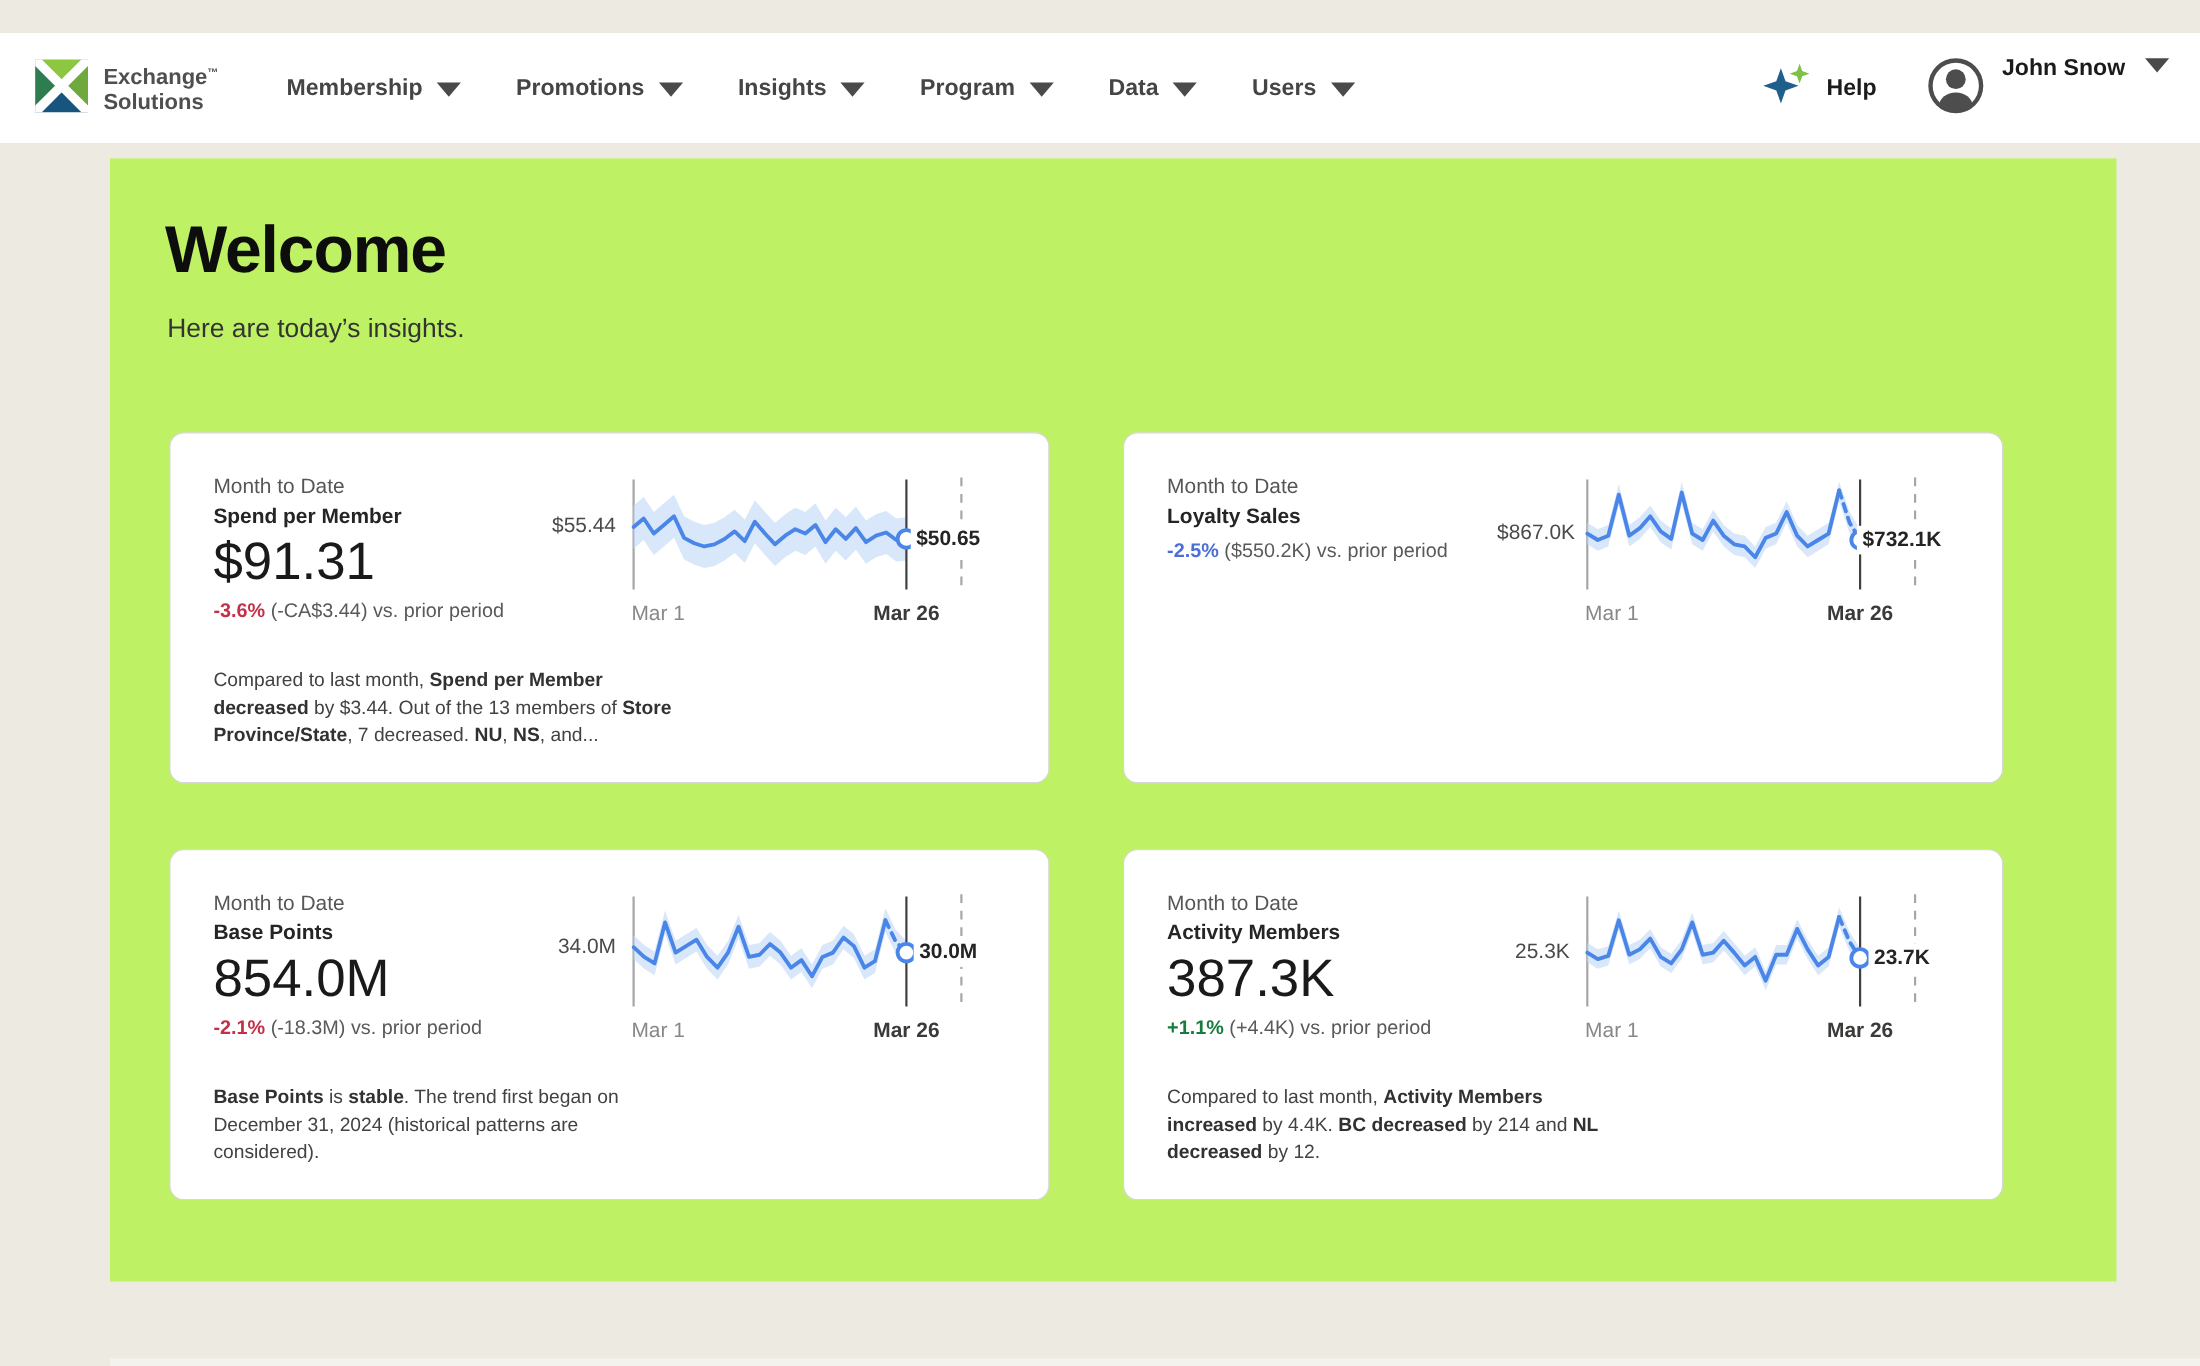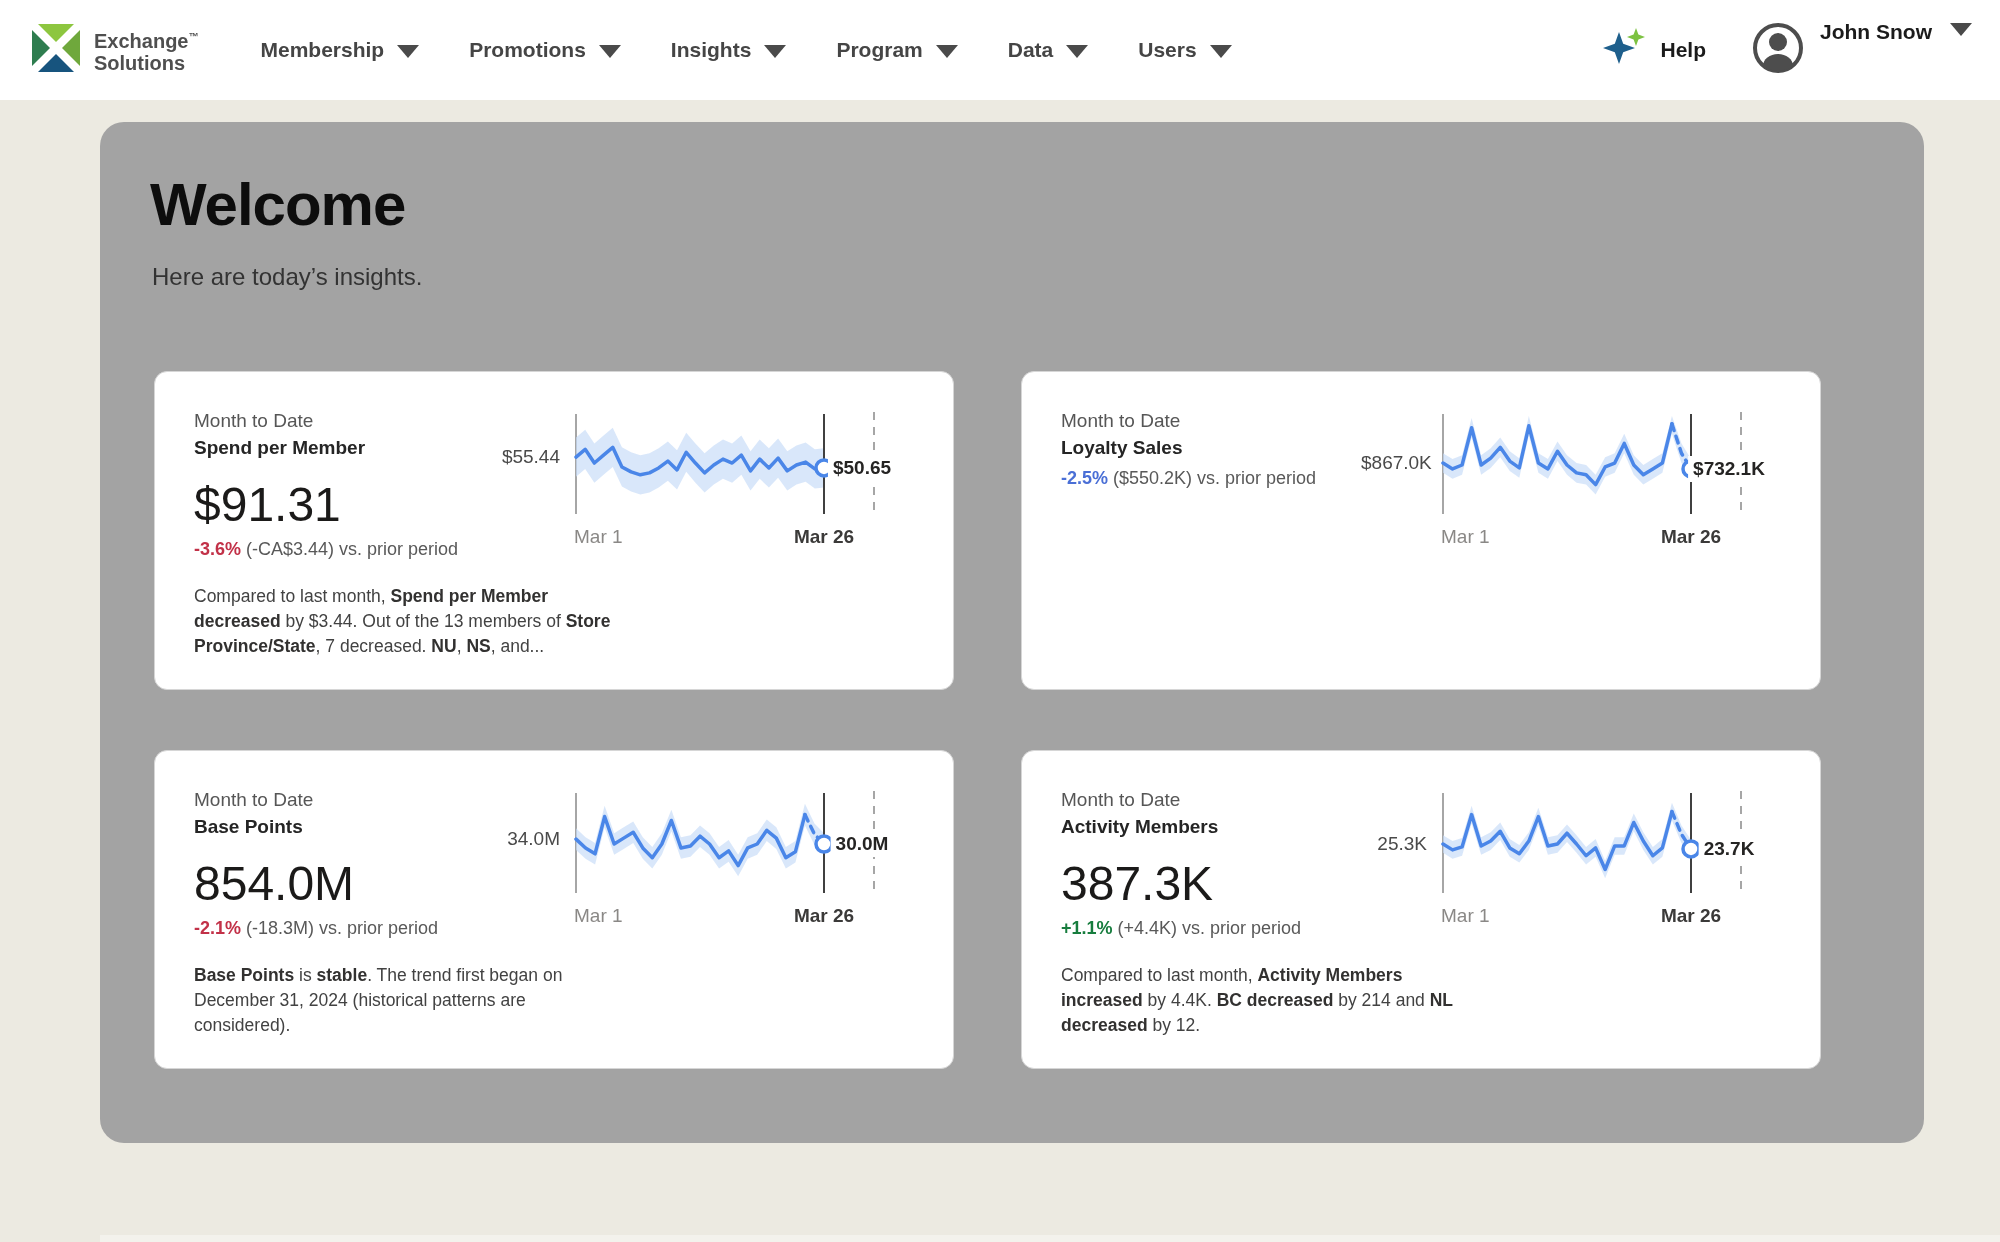--- a/index.html
+++ b/index.html
@@ -9,44 +9,44 @@
     background:#ECEAE1;
     position:relative;
     overflow:hidden;
     color:#252423;
   }
   
   .nav {
     height:100px; background:#ffffff;
     display:flex; align-items:center;
     padding:0 28px 0 30px;
+    margin-top:30px;
   }
   .logo { display:flex; align-items:center; cursor:pointer; }
   .logo-text { margin-left:12px; font-size:20px; font-weight:600; color:#4f4f4f; line-height:22px; }
   .logo-text sup { font-size:10px; }
   .nav-items { display:flex; align-items:center; margin-left:62px; column-gap:50px; }
   .nav-item { display:flex; align-items:center; cursor:pointer; }
   .nav-item .lbl { font-size:21px; font-weight:700; color:#454545; }
   .caret {
     width:0; height:0; margin-left:13px; margin-top:3px;
     border-left:11px solid transparent; border-right:11px solid transparent;
     border-top:13px solid #4a4a4a;
   }
   .nav-right { margin-left:auto; display:flex; align-items:center; }
   .help { display:flex; align-items:center; cursor:pointer; }
   .help-label { font-size:21px; font-weight:700; color:#1b1b1b; margin-left:12px; }
   .user { display:flex; align-items:flex-start; margin-left:44px; cursor:pointer; }
   .user-name { font-size:21px; font-weight:700; color:#1b1b1b; margin-left:14px; }
   .user .caret { margin-left:18px; }
   
   .panel {
-    position:absolute; left:100px; top:122px;
+    position:absolute; left:100px; top:144px;
     width:1824px; height:1021px;
-    background:#a3a3a3;
-    border-radius:24px;
+    background:#bef264;
   }
   .page-title {
     margin:48px 0 0 50px;
     font-size:60px; font-weight:800; color:#0d0d0d; letter-spacing:-1px;
   }
   .page-subtitle { margin:24px 0 0 52px; font-size:24px; color:#333333; }
   .cards {
     margin:80px 0 0 54px;
     display:grid; grid-template-columns:800px 800px;
     column-gap:67px; row-gap:60px;
@@ -56,21 +56,21 @@
     width:800px; height:319px;
     background:#ffffff; border:1px solid #d6d6d6; border-radius:13px;
     padding:36px 40px 30px 39px;
     display:flex; flex-direction:column; justify-content:space-between;
     cursor:pointer;
   }
   .card-top { display:flex; }
   .card-info { width:300px; flex:0 0 300px; }
   .period { font-size:19px; color:#565656; line-height:26px; }
   .metric { font-size:19px; font-weight:700; color:#252525; line-height:27px; }
-  .value { font-size:48px; color:#1b1a19; margin-top:17px; line-height:54px; }
+  .value { font-size:48px; color:#1b1a19; margin-top:1px; line-height:54px; }
   .delta { font-size:18px; margin-top:7px; color:#595959; }
   .delta .pct { font-weight:700; }
   
   .chart { position:relative; width:412px; height:150px; flex:1; margin-top:2px; }
   .chart svg { position:absolute; left:80px; top:0; }
   .lv-label {
     position:absolute; left:0; width:66px; text-align:right;
     font-size:19px; color:#4a4a4a; transform:translateY(-50%); white-space:nowrap;
   }
   .rv-label {

